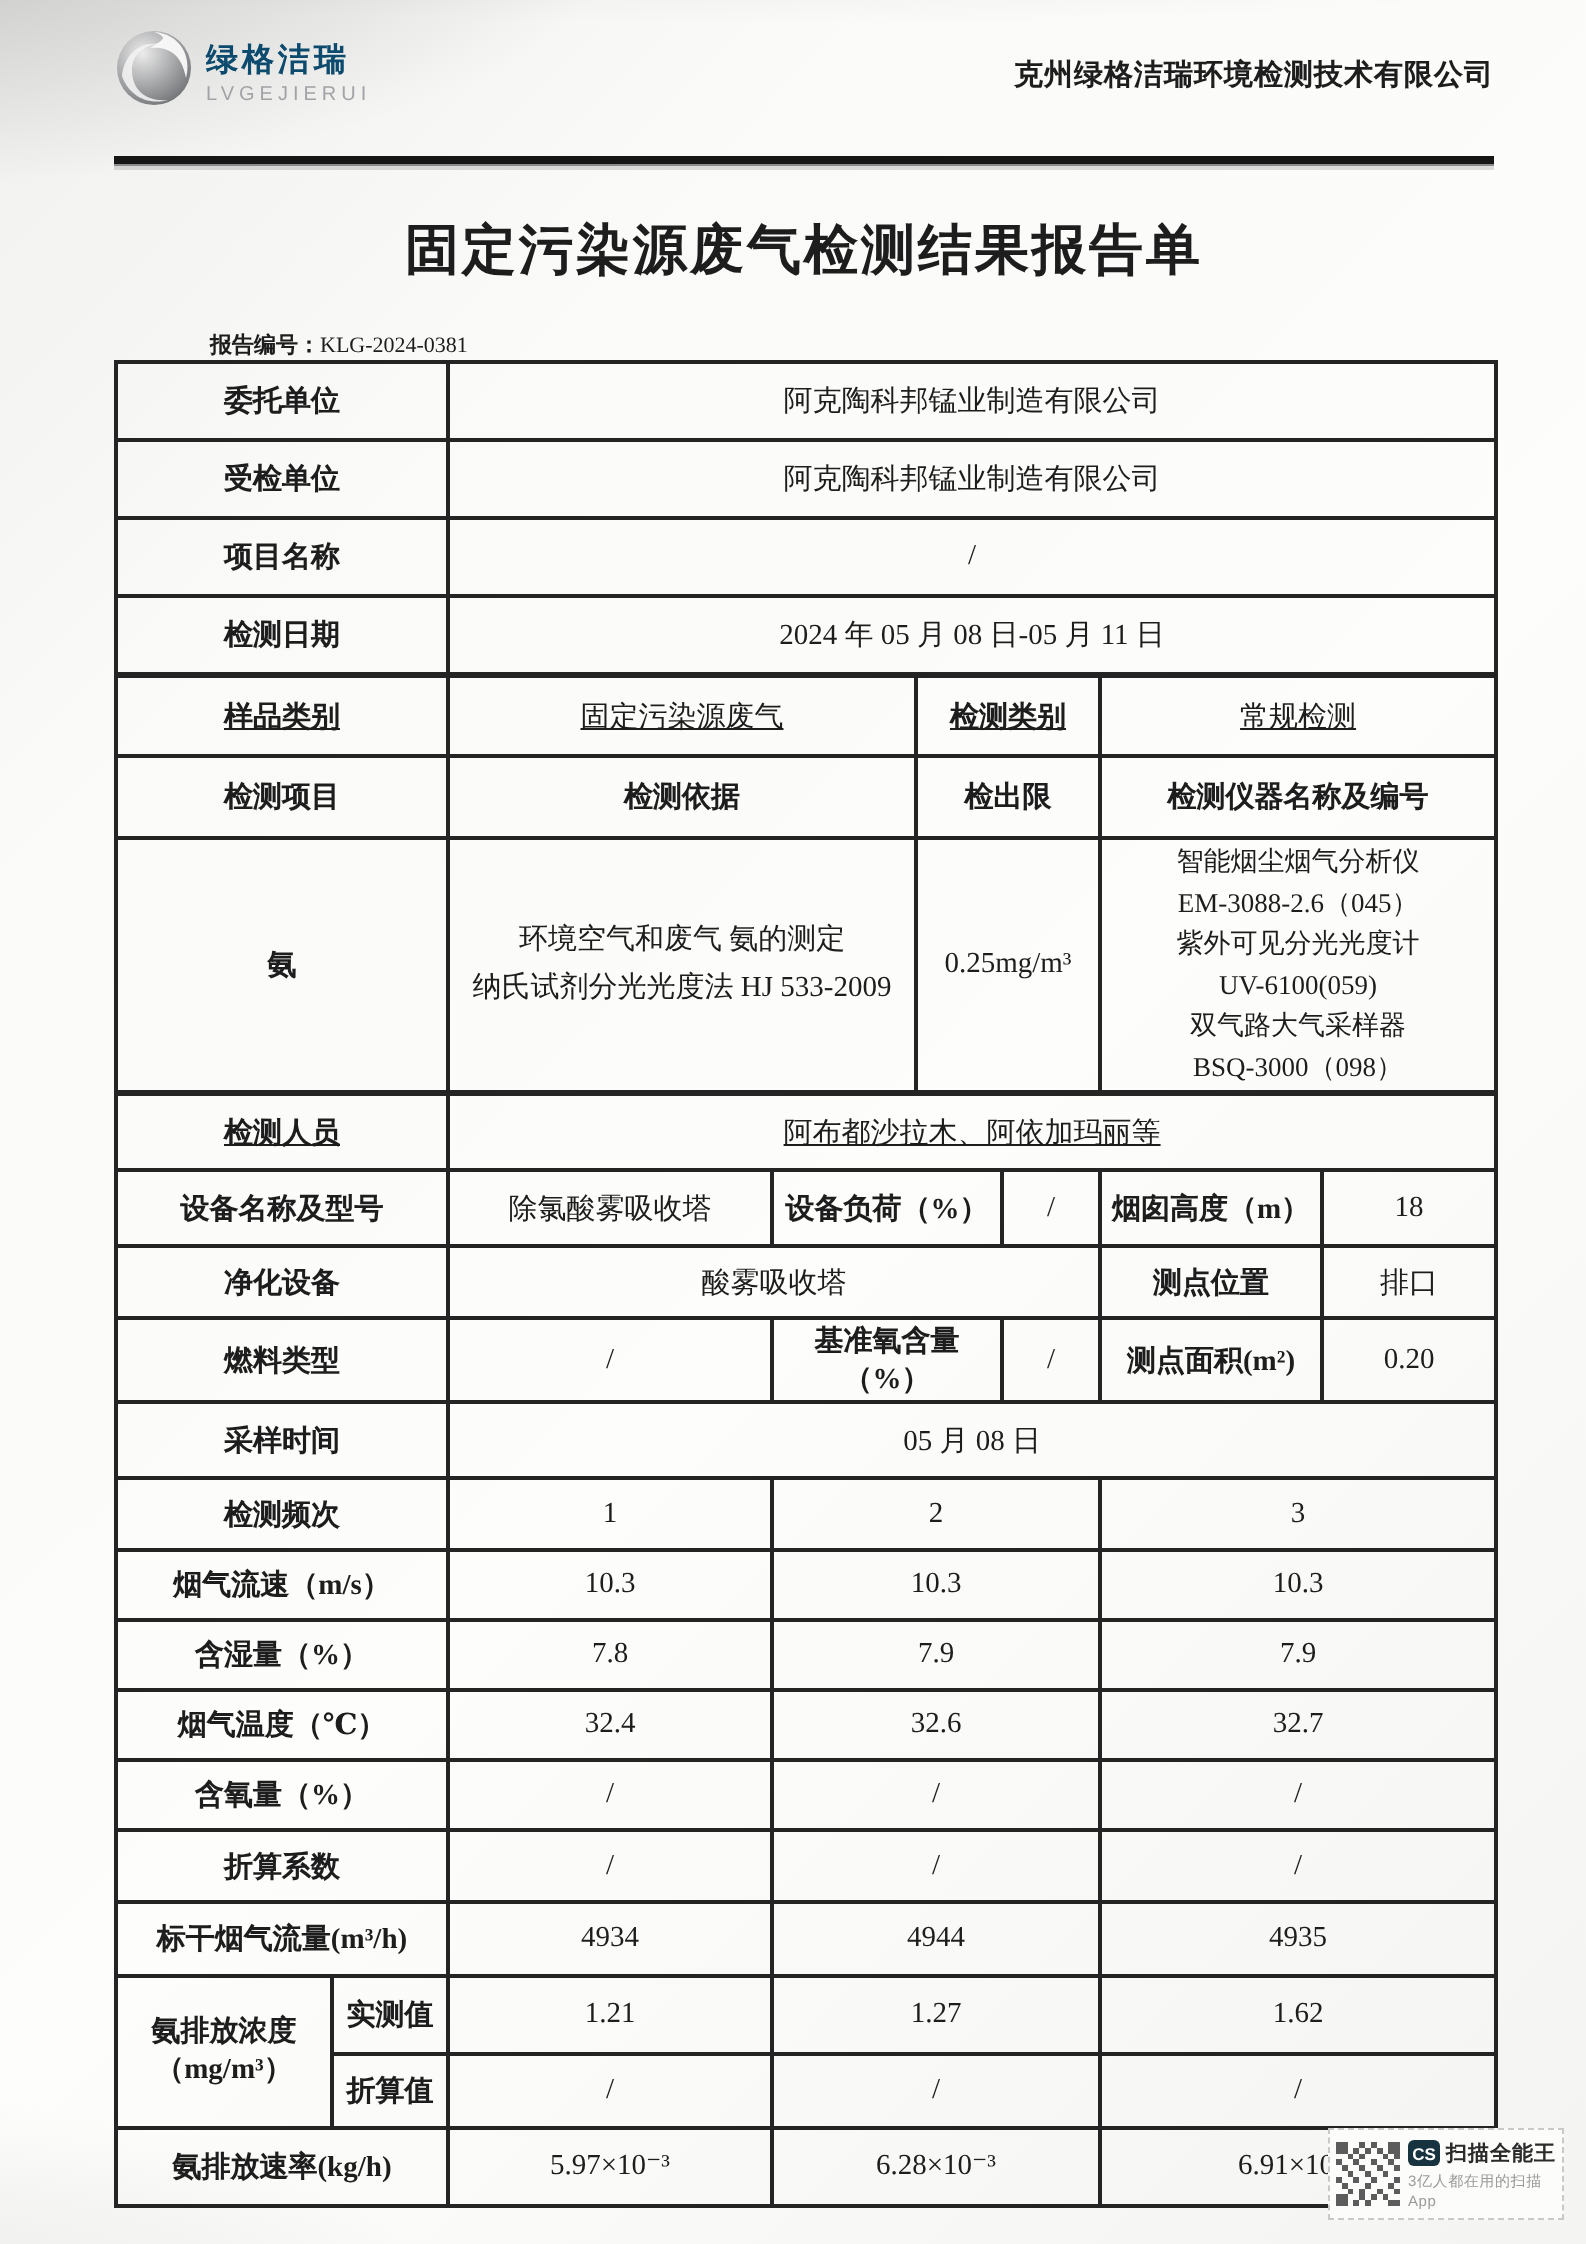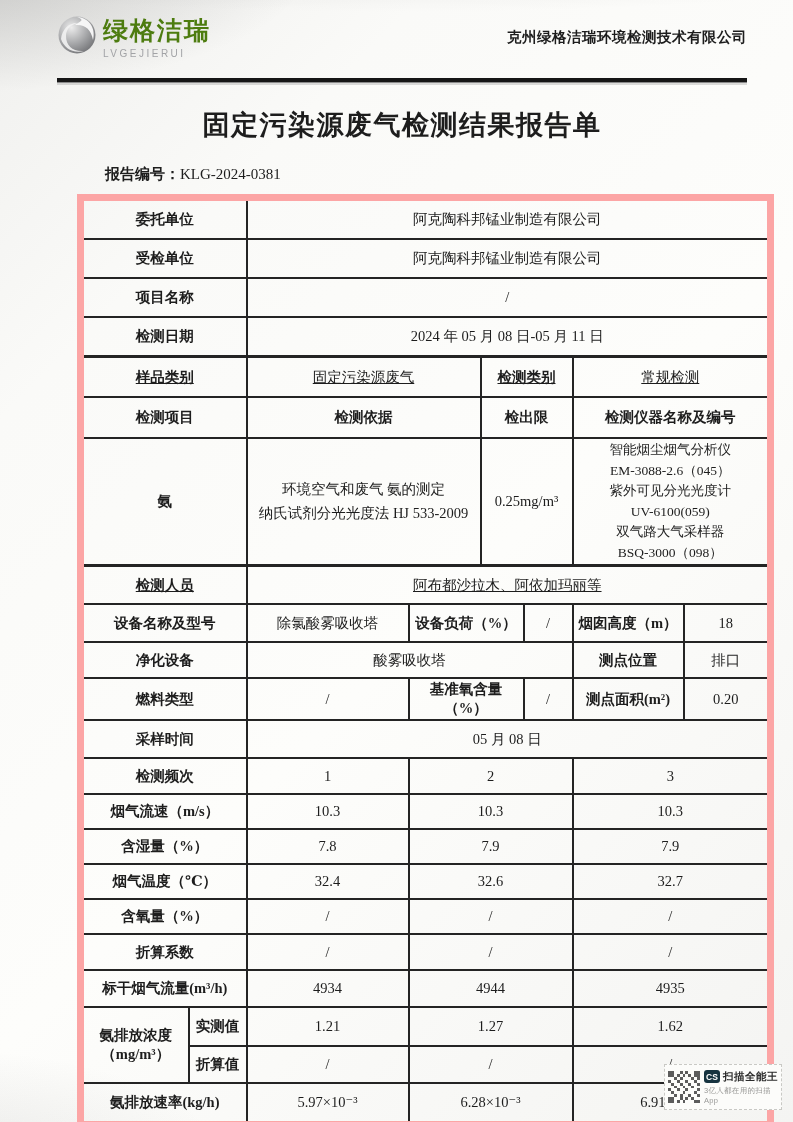--- a/index.html
+++ b/index.html
@@ -10,30 +10,30 @@
       radial-gradient(ellipse 520px 190px at -50px -40px, rgba(60,60,60,0.25), rgba(60,60,60,0) 70%),
       radial-gradient(ellipse 900px 110px at 50% -70px, rgba(90,90,90,0.18), rgba(90,90,90,0) 75%),
       radial-gradient(ellipse 420px 160px at -70px 1160px, rgba(90,90,90,0.12), rgba(90,90,90,0) 70%),
       linear-gradient(135deg,#f0f0ee 0%,#fafaf8 22%,#fdfdfb 55%,#f4f4f2 100%);
   }
   .content{position:absolute;left:57px;top:0;width:690px;}
   
   .hdr{position:relative;height:58px;padding-top:16px;}
   .logo{position:absolute;left:0px;top:14px;display:flex;align-items:center;}
   .logo-txt{margin-left:6px;}
-  .logo-cn{font-size:25px;font-weight:bold;color:#4d7c0f;letter-spacing:2px;font-family:"Liberation Sans","DejaVu Sans",sans-serif;}
+  .logo-cn{font-size:16px;font-weight:bold;color:#0c4a6e;letter-spacing:2px;font-family:"Liberation Sans","DejaVu Sans",sans-serif;}
   .logo-en{font-size:10px;color:#a2a3a6;letter-spacing:2.5px;font-family:"Liberation Sans","DejaVu Sans",sans-serif;margin-top:1px;}
   .company{position:absolute;right:0;top:28px;font-size:14.5px;font-weight:bold;letter-spacing:0.5px;}
   .rule{height:4px;background:#161616;margin-top:4px;border-bottom:1px solid #8a8a8a;box-shadow:0 2px 0 rgba(120,120,120,0.25);}
   
   .title{margin-top:24px;text-align:center;font-size:27px;font-weight:bold;letter-spacing:1.5px;}
-  .report-no{margin-top:22px;margin-bottom:10px;padding-left:48px;font-size:15px;}
+  .report-no{margin-top:22px;padding-left:48px;font-size:11px;}
   .report-no .lab{font-weight:bold;}
   
-  table.report{border-collapse:collapse;table-layout:fixed;width:690px;border:7px solid #fca5a5;margin-left:20px;}
+  table.report{border-collapse:collapse;table-layout:fixed;width:690px;border:2px solid #fca5a5;}
   table.report td{border:2px solid #242424;font-size:14.5px;text-align:center;vertical-align:middle;padding:1px 2px;overflow:hidden;}
   td.lbl{font-weight:bold;}
   td.left{text-align:left;padding-left:14px;}
   tr.sect > td{border-top-width:3px;text-decoration:underline;}
   .instr div{font-size:13.5px;line-height:1.52;}
   .basis div{line-height:1.6;}
   .two-line div{line-height:1.35;text-align:center;}
   
   tr.rh35 td{height:35px;} tr.rh36 td{height:36px;} tr.rh37 td{height:37px;}
   tr.rh108 td{height:108px;} tr.rh34 td{height:34px;} tr.rh33 td{height:33px;}

